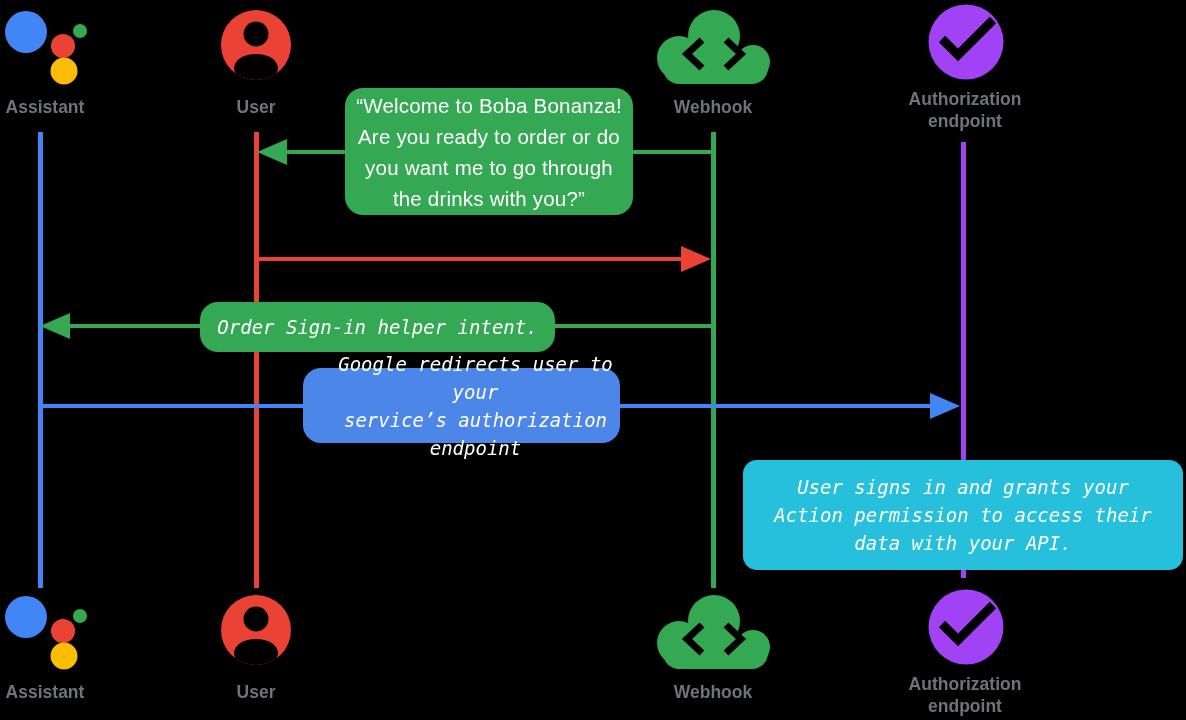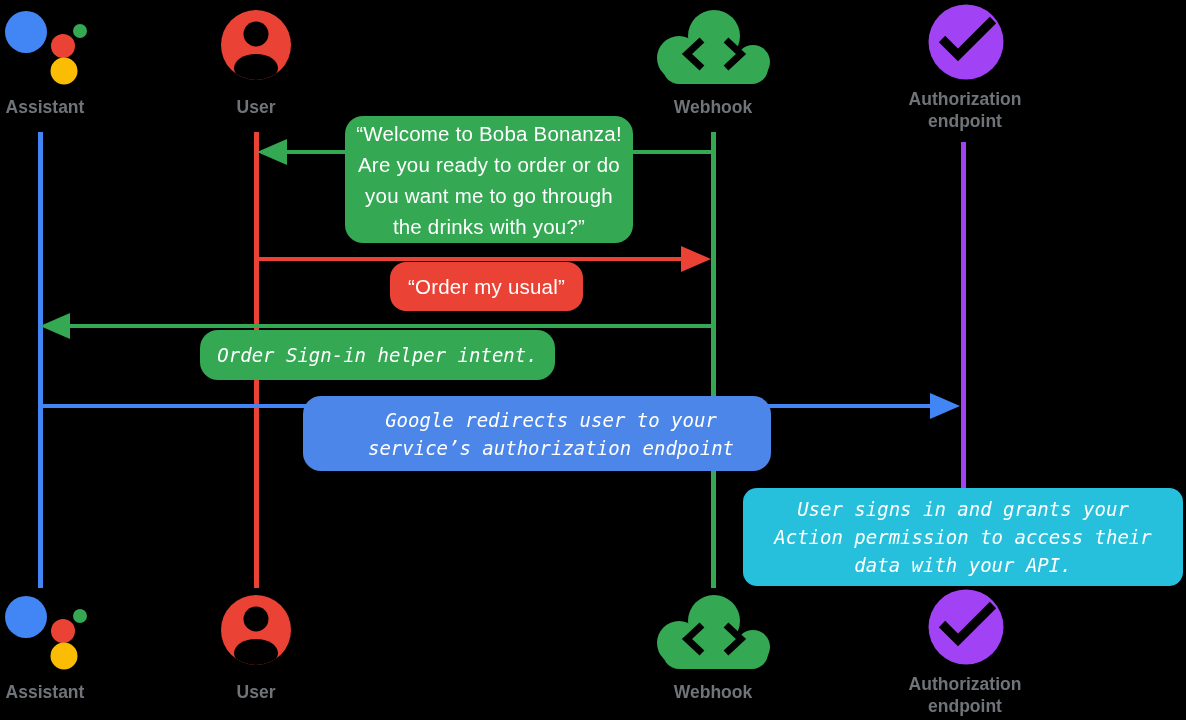--- a/index.html
+++ b/index.html
@@ -22,21 +22,21 @@
   .msg-line.red{background:var(--red);}
   .msg-line.blue{background:var(--blue);}
 
   .arrowhead{position:absolute;width:0;height:0;z-index:2;
     border-top:13px solid transparent;border-bottom:13px solid transparent;}
   .arrowhead.left.green{border-right:30px solid var(--green);}
   .arrowhead.right.red{border-left:30px solid var(--red);}
   .arrowhead.right.blue{border-left:30px solid var(--blue);}
 
   .bubble{position:absolute;z-index:3;display:flex;align-items:center;justify-content:center;
-    color:var(--bubble_text);text-align:center;white-space:pre-line;box-sizing:border-box;margin-top:28px;}
+    color:var(--bubble_text);text-align:center;white-space:pre-line;box-sizing:border-box;}
   .bubble.sans{font-size:20.5px;line-height:31px;font-weight:400;letter-spacing:.2px;}
   .bubble.mono{font-family:"DejaVu Sans Mono",monospace;font-style:italic;
     font-size:19px;line-height:28px;}
   .bubble.green-bg{background:var(--green);border-radius:18px;}
   .bubble.red-bg{background:var(--red);border-radius:16px;}
   .bubble.blue-bg{background:var(--blue_bubble);border-radius:18px;}
   .bubble.cyan-bg{background:var(--cyan);border-radius:14px;}
 
   .actor-label{position:absolute;width:130px;text-align:center;color:var(--label_gray);
     font-size:17.5px;font-weight:bold;line-height:22px;z-index:3;}
@@ -62,28 +62,27 @@
   <div class="arrowhead left green" style="left:40px;top:313px;"></div>
 
   <div class="msg-line blue" style="left:40px;top:404px;width:892px;"></div>
   <div class="arrowhead right blue" style="left:930px;top:393px;"></div>
 
   <div class="bubble sans green-bg" style="left:345px;top:88px;width:288px;height:127px;">“Welcome to Boba Bonanza!
 Are you ready to order or do
 you want me to go through
 the drinks with you?”</div>
 
-  <div class="bubble sans red-bg" style="left:390px;top:234px;width:193px;height:49px;">“Order my usual”</div>
 
   <div class="bubble mono green-bg" style="left:200px;top:302px;width:355px;height:50px;">Order Sign-in helper intent.</div>
 
-  <div class="bubble mono blue-bg" style="left:303px;top:368px;width:468px;height:75px;padding-left:28px;">Google redirects user to your
+  <div class="bubble mono blue-bg" style="left:303px;top:368px;width:317px;height:75px;padding-left:28px;">Google redirects user to your
 service’s authorization endpoint</div>
 
-  <div class="bubble mono cyan-bg" style="left:743px;top:460px;width:440px;height:98px;">User signs in and grants your
+  <div class="bubble mono cyan-bg" style="left:743px;top:460px;width:440px;height:110px;">User signs in and grants your
 Action permission to access their
 data with your API.</div>
 
   <div class="actor-icon" style="left:4px;top:8px;">
     <svg width="86" height="80" viewBox="0 0 86 80">
       <circle cx="22" cy="24" r="21" fill="var(--blue)"></circle>
       <circle cx="59" cy="38" r="12" fill="var(--red)"></circle>
       <circle cx="76" cy="23" r="7" fill="var(--green)"></circle>
       <circle cx="60" cy="63" r="13.5" fill="var(--yellow)"></circle>
     </svg>

